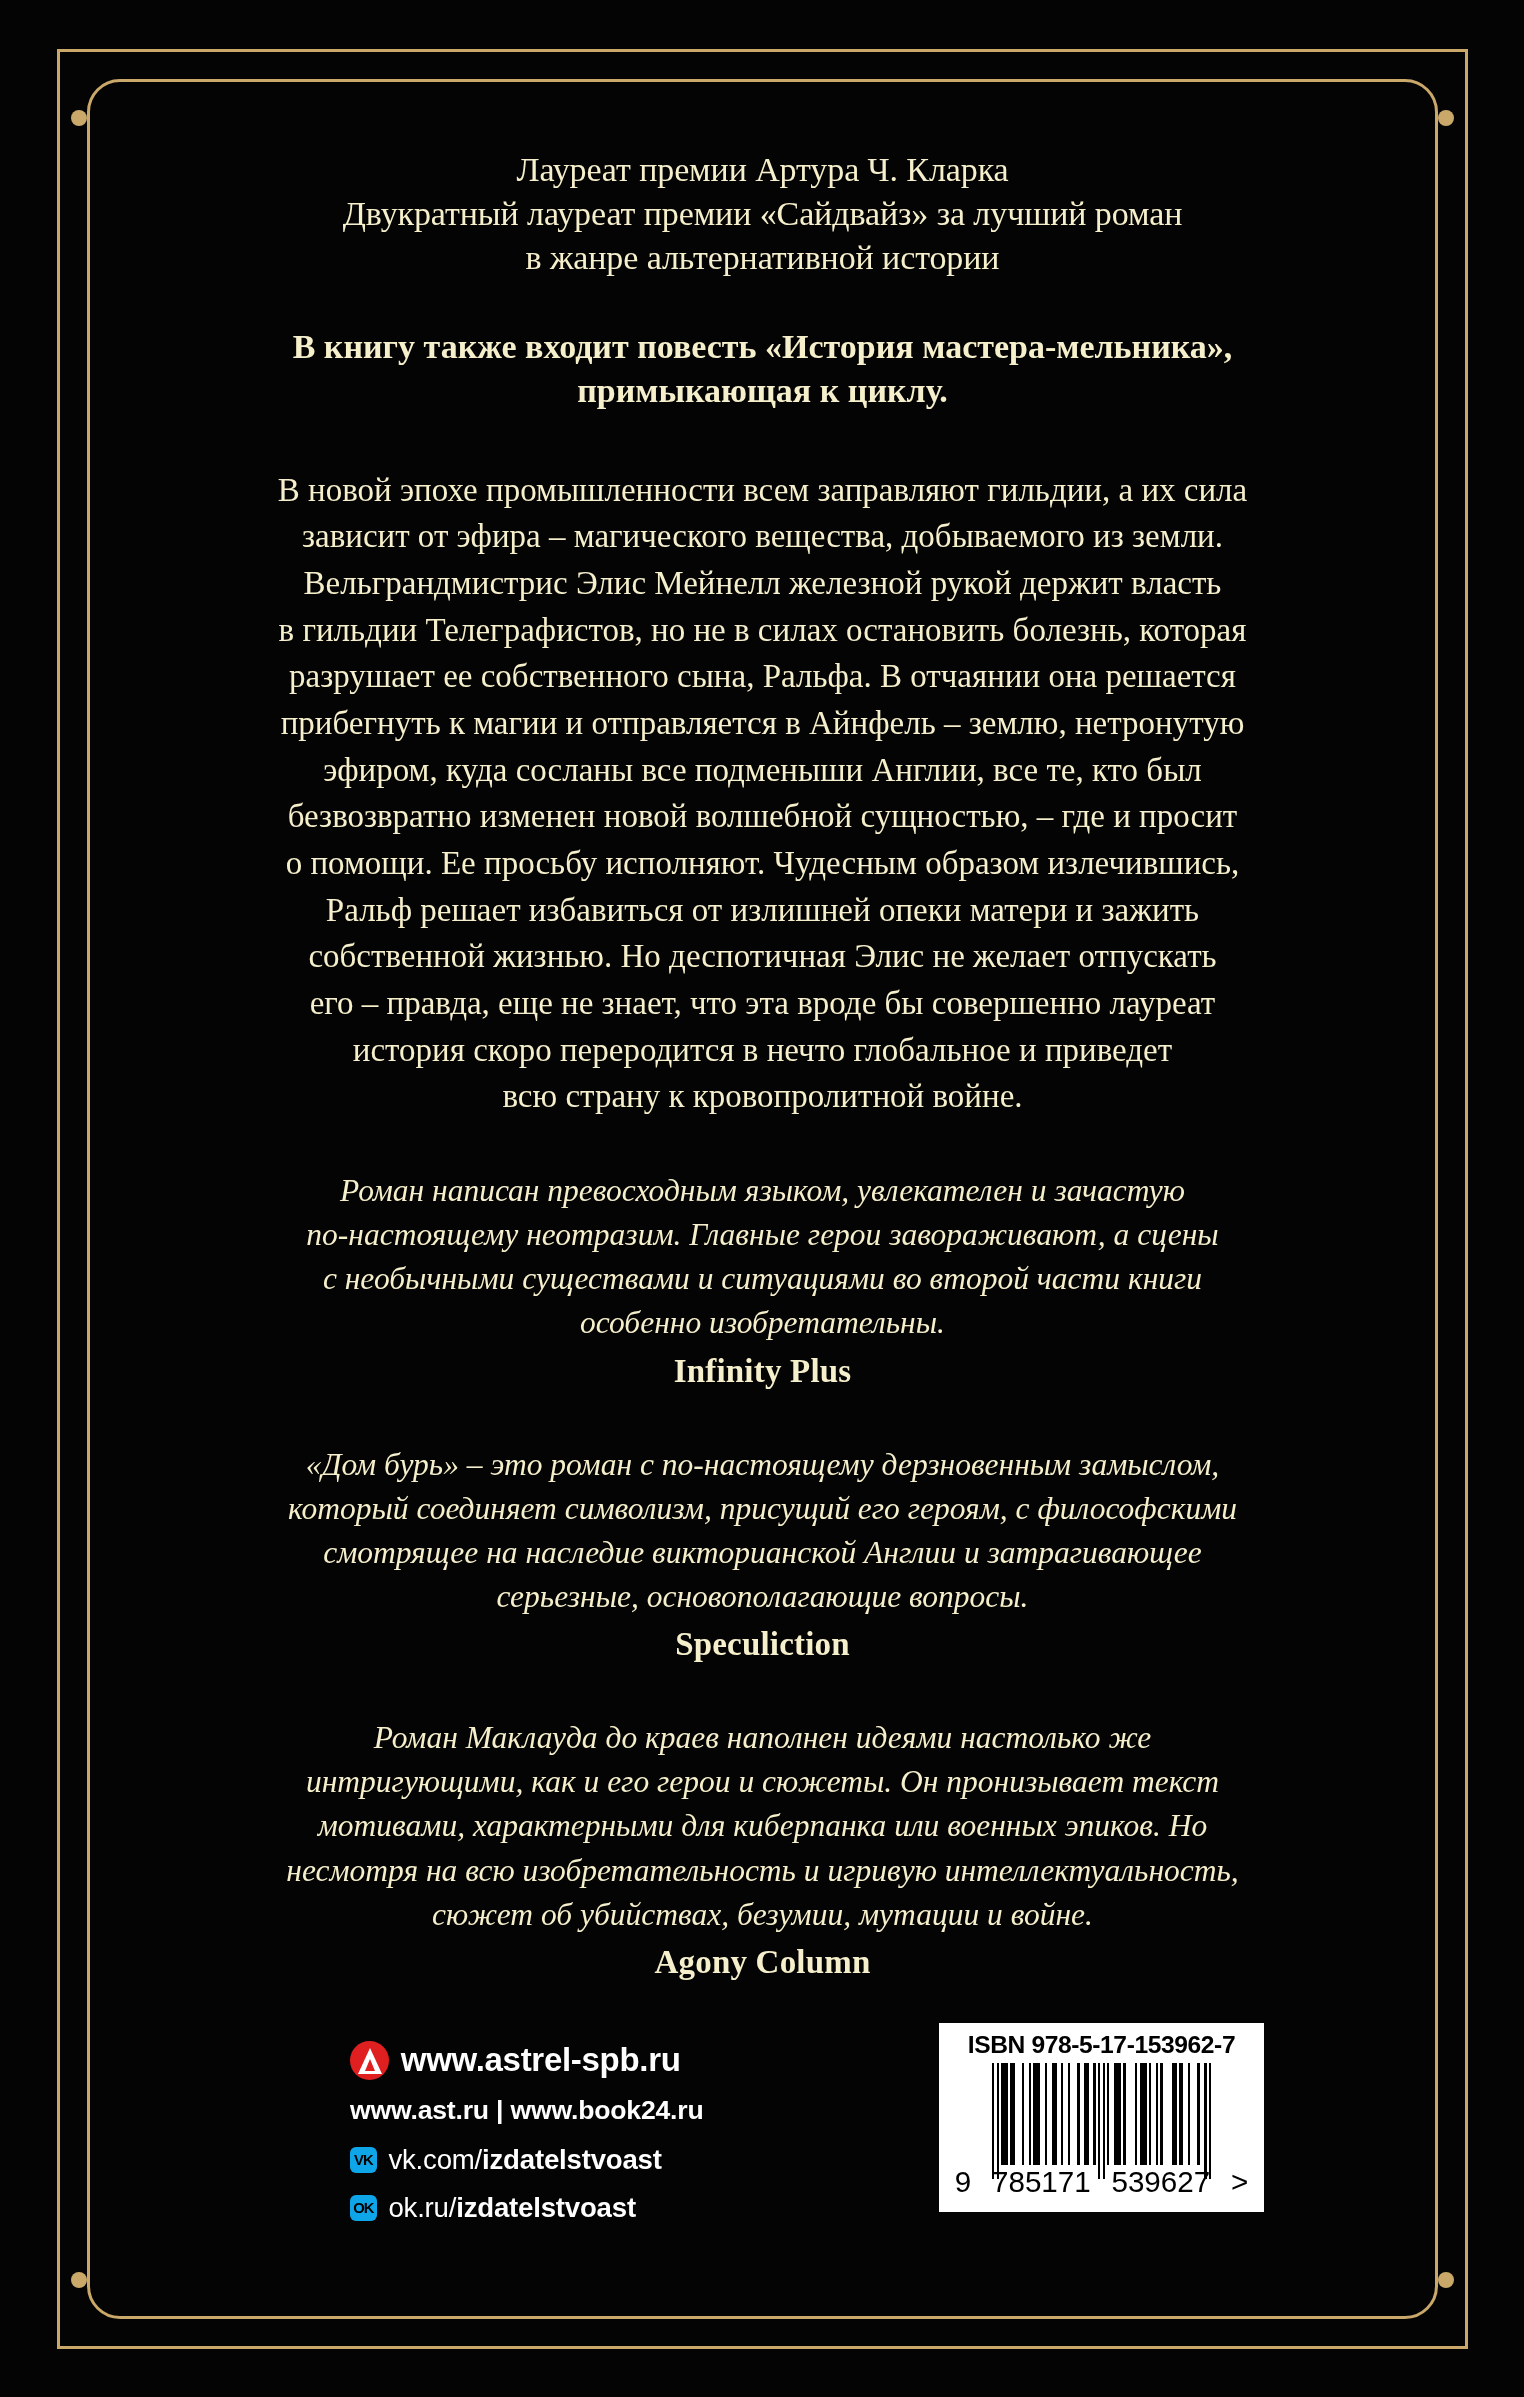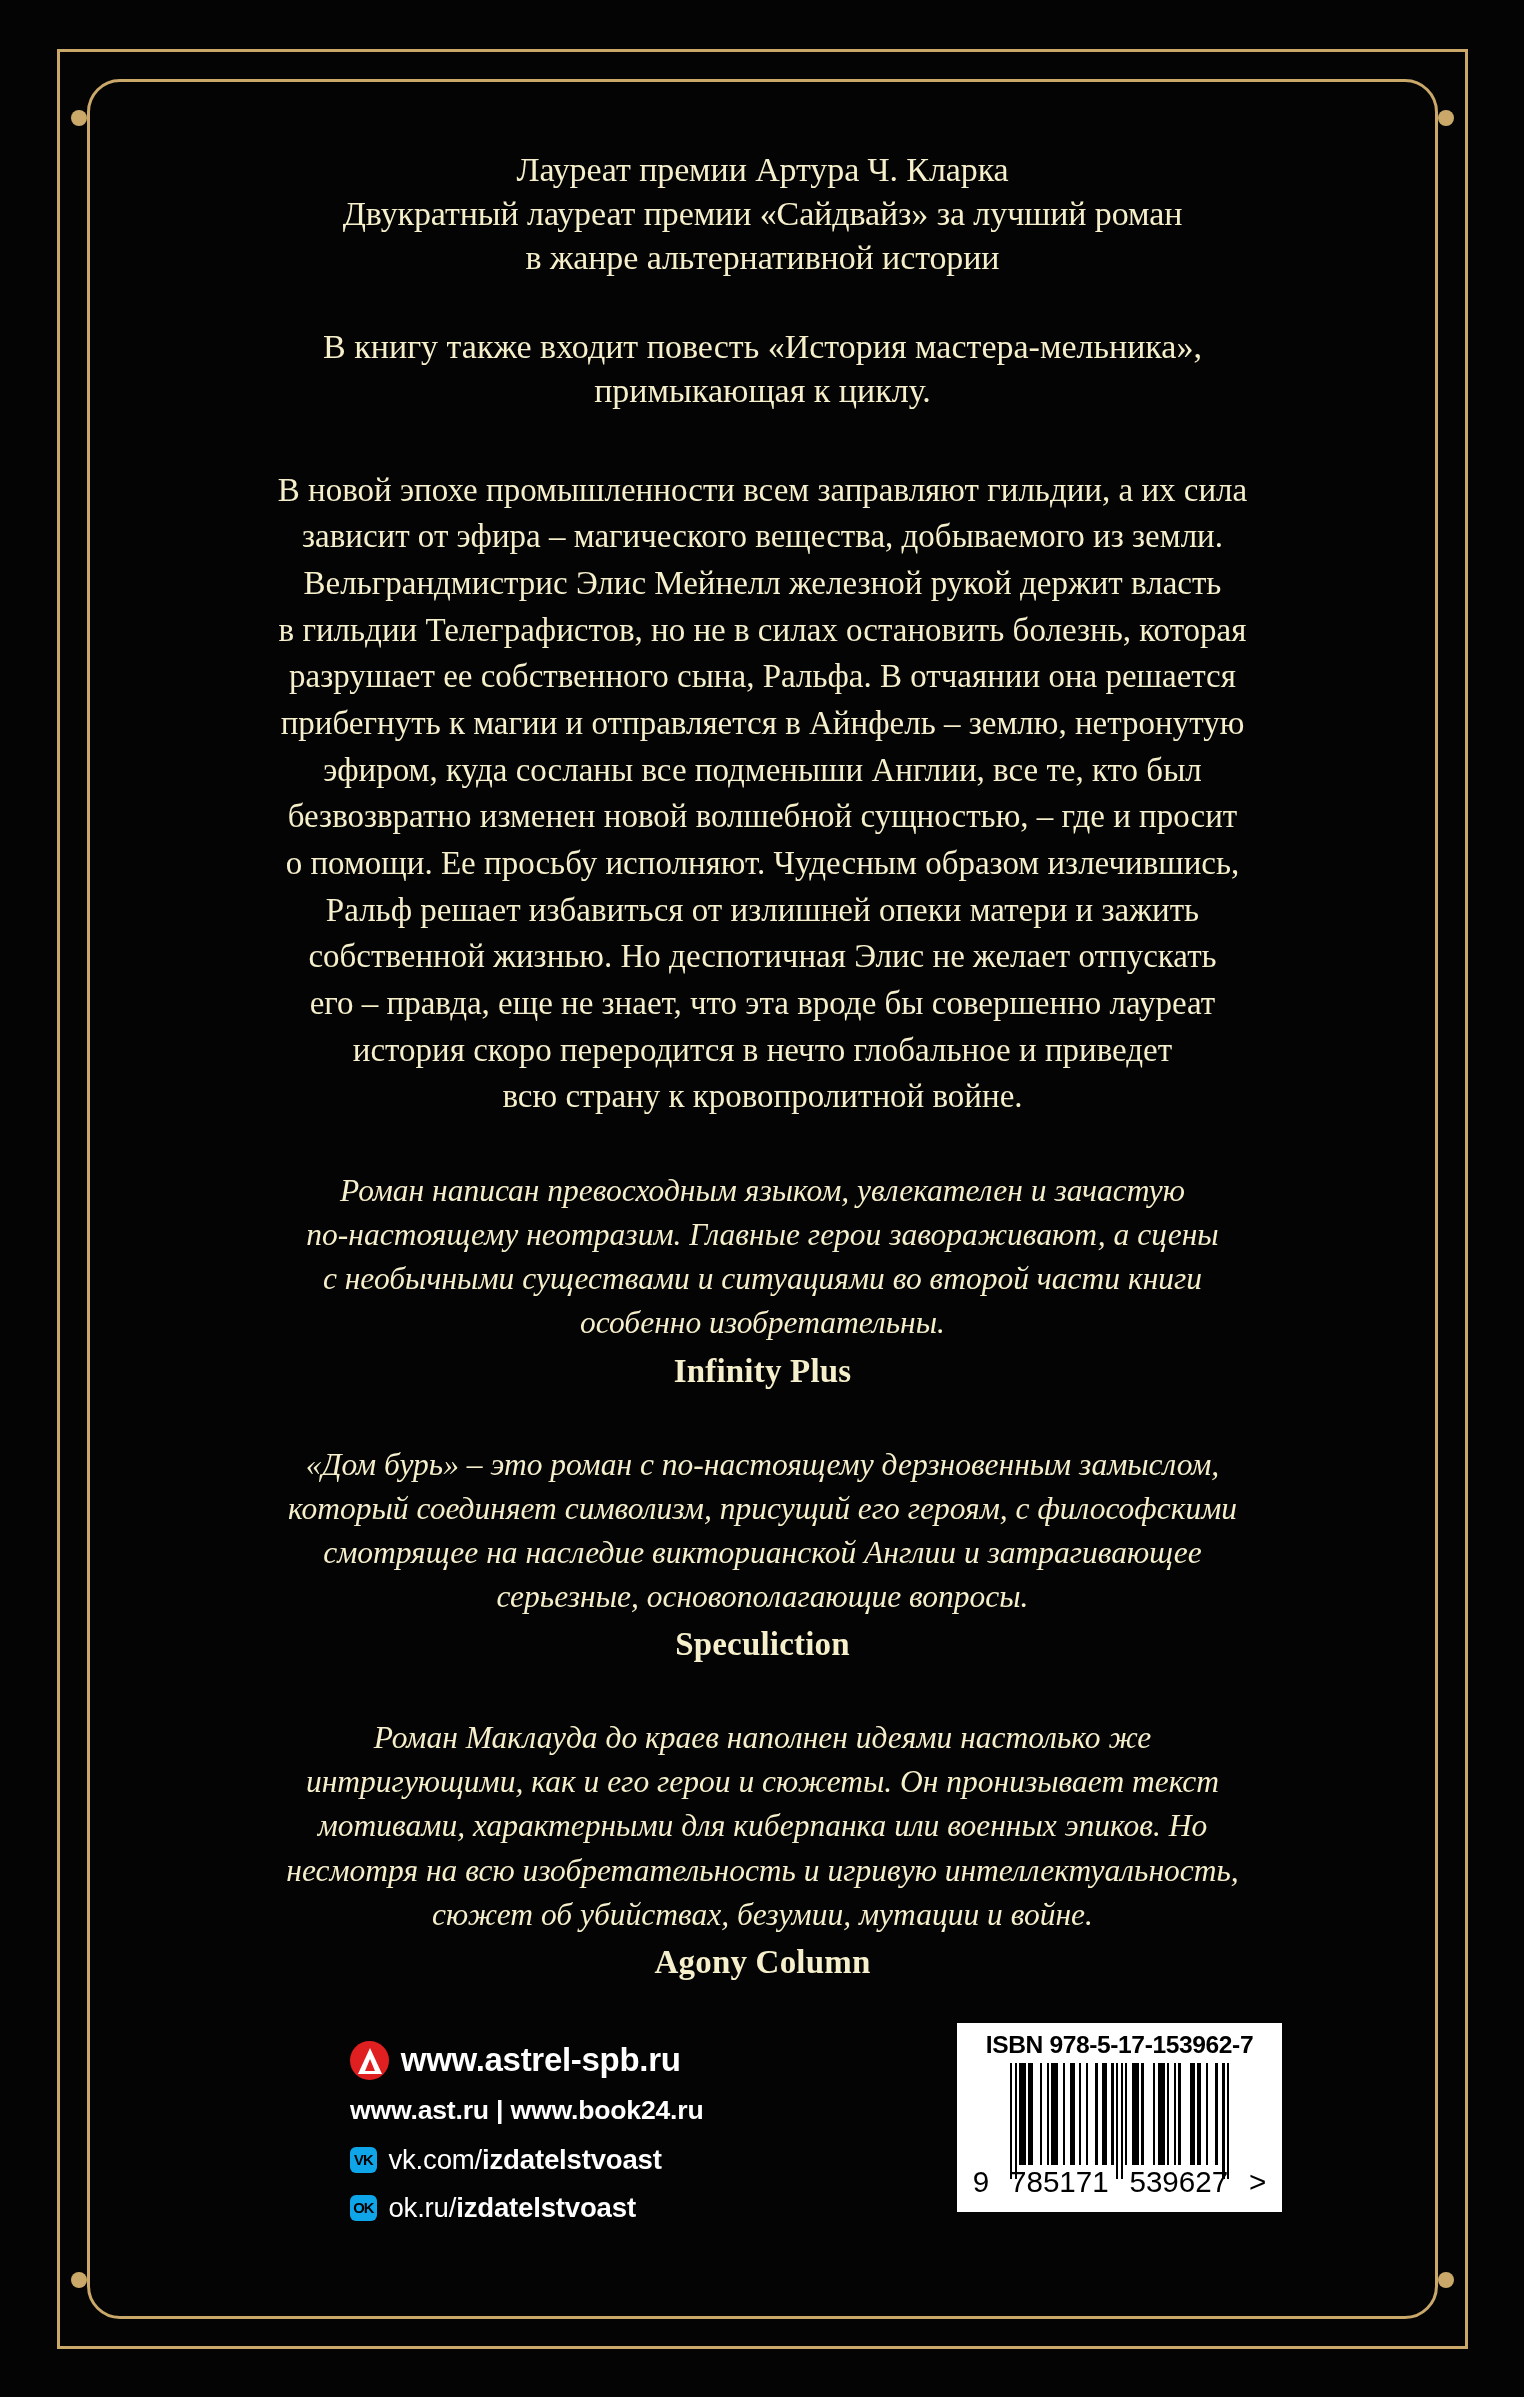--- a/index.html
+++ b/index.html
@@ -69,20 +69,21 @@
     font-size: 34px;
     line-height: 1.30;
     letter-spacing: -0.1px;
   }
   .award-line { white-space: nowrap; }
 
   .bonus-block {
     margin-top: 45px;
     font-size: 34px;
     line-height: 1.30;
+    font-weight: bold;
   }
 
   .synopsis {
     margin-top: 53px;
     font-size: 33px;
     line-height: 1.415;
   }
   .synopsis p { margin: 0; }
 
   .review {
@@ -97,21 +98,21 @@
     font-weight: bold;
     font-size: 33px;
     letter-spacing: 0.2px;
     margin-top: 2px;
   }
 
   
   .footer {
     position: absolute;
     left: 128px;
-    right: 110px;
+    right: 128px;
     bottom: 148px;
     height: 227px;
   }
   .publisher {
     position: absolute;
     left: 222px;
     top: 17.7px;
     text-align: left;
     font-family: "Liberation Sans", sans-serif;
     color: #ffffff;

